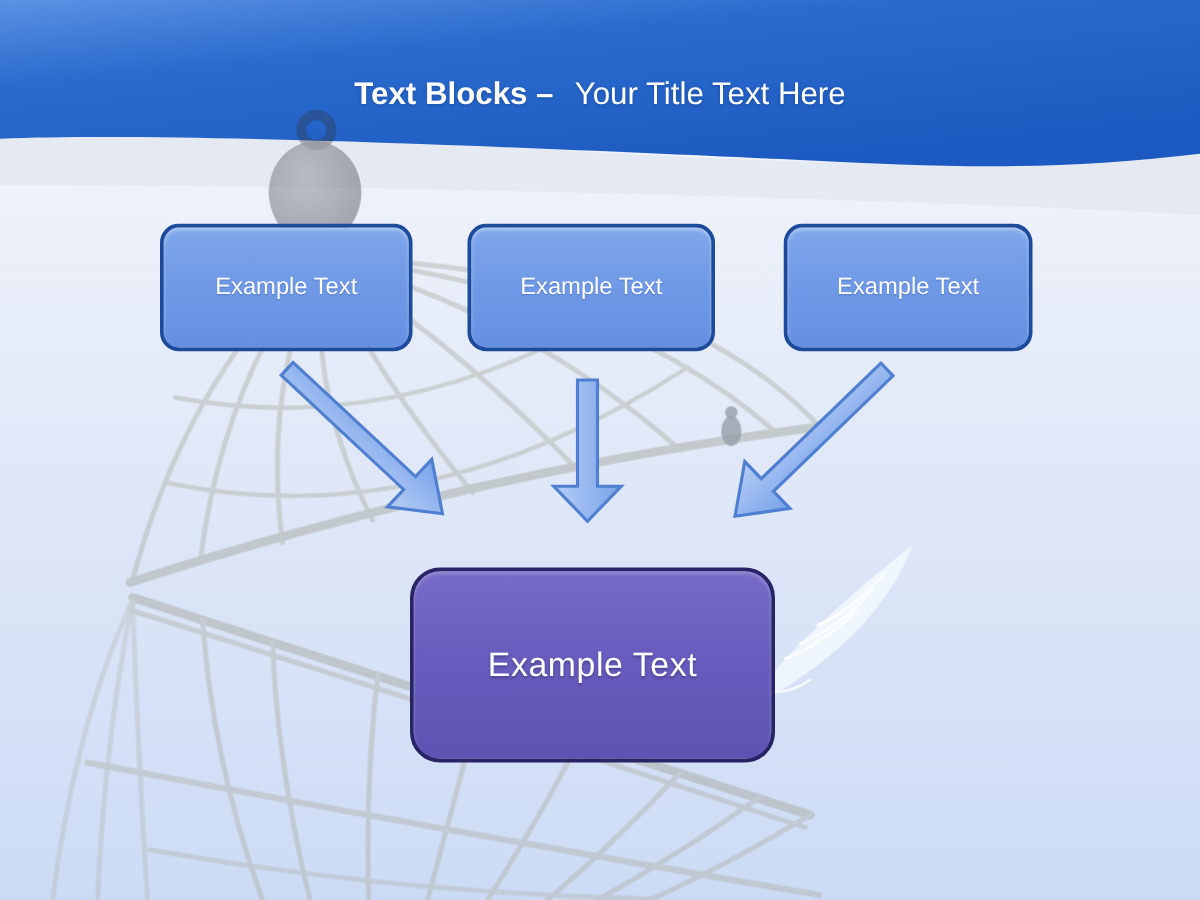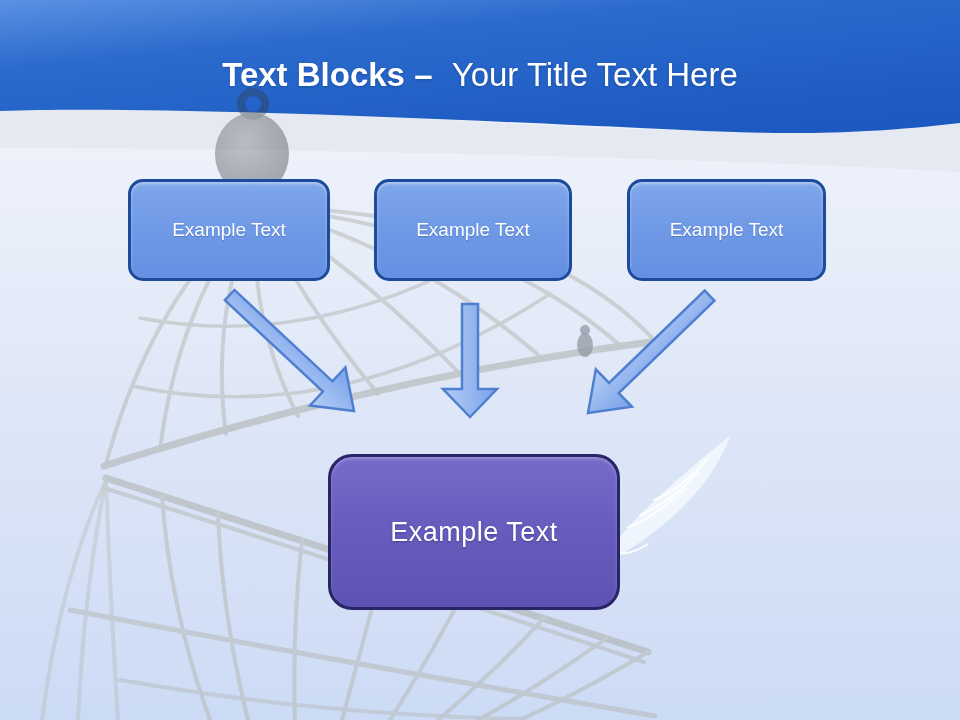--- a/index.html
+++ b/index.html
@@ -4,21 +4,21 @@
 <style>
   html,body{margin:0;padding:0;background:#555;}
   .slide{
     position:relative;width:960px;height:720px;overflow:hidden;
     font-family:"Liberation Sans", sans-serif;
     background:linear-gradient(180deg,#f1f4fb 12%, #e3eaf8 45%, #ccdbf5 100%);
   }
   svg.bg, svg.arrows{position:absolute;left:0;top:0;pointer-events:none;}
   .title{
     position:absolute;left:0;right:0;top:52px;height:46px;line-height:46px;
-    text-align:center;color:#fff;font-size:33px;
+    text-align:center;color:#fff;font-size:25px;
     text-shadow:0 1px 3px rgba(0,20,60,.25);
     white-space:nowrap;
   }
   .title .t-bold{font-weight:700;}
   .title .t-reg{font-weight:400;margin-left:10px;}
   .block{
     position:absolute;top:179px;height:102px;box-sizing:border-box;
     border:3px solid #1d4b9c;border-radius:15px;
     background:linear-gradient(180deg,#80a7ea 0%, #6f99e6 50%, #6590e2 100%);
     box-shadow:inset 0 2px 3px rgba(255,255,255,.4);

